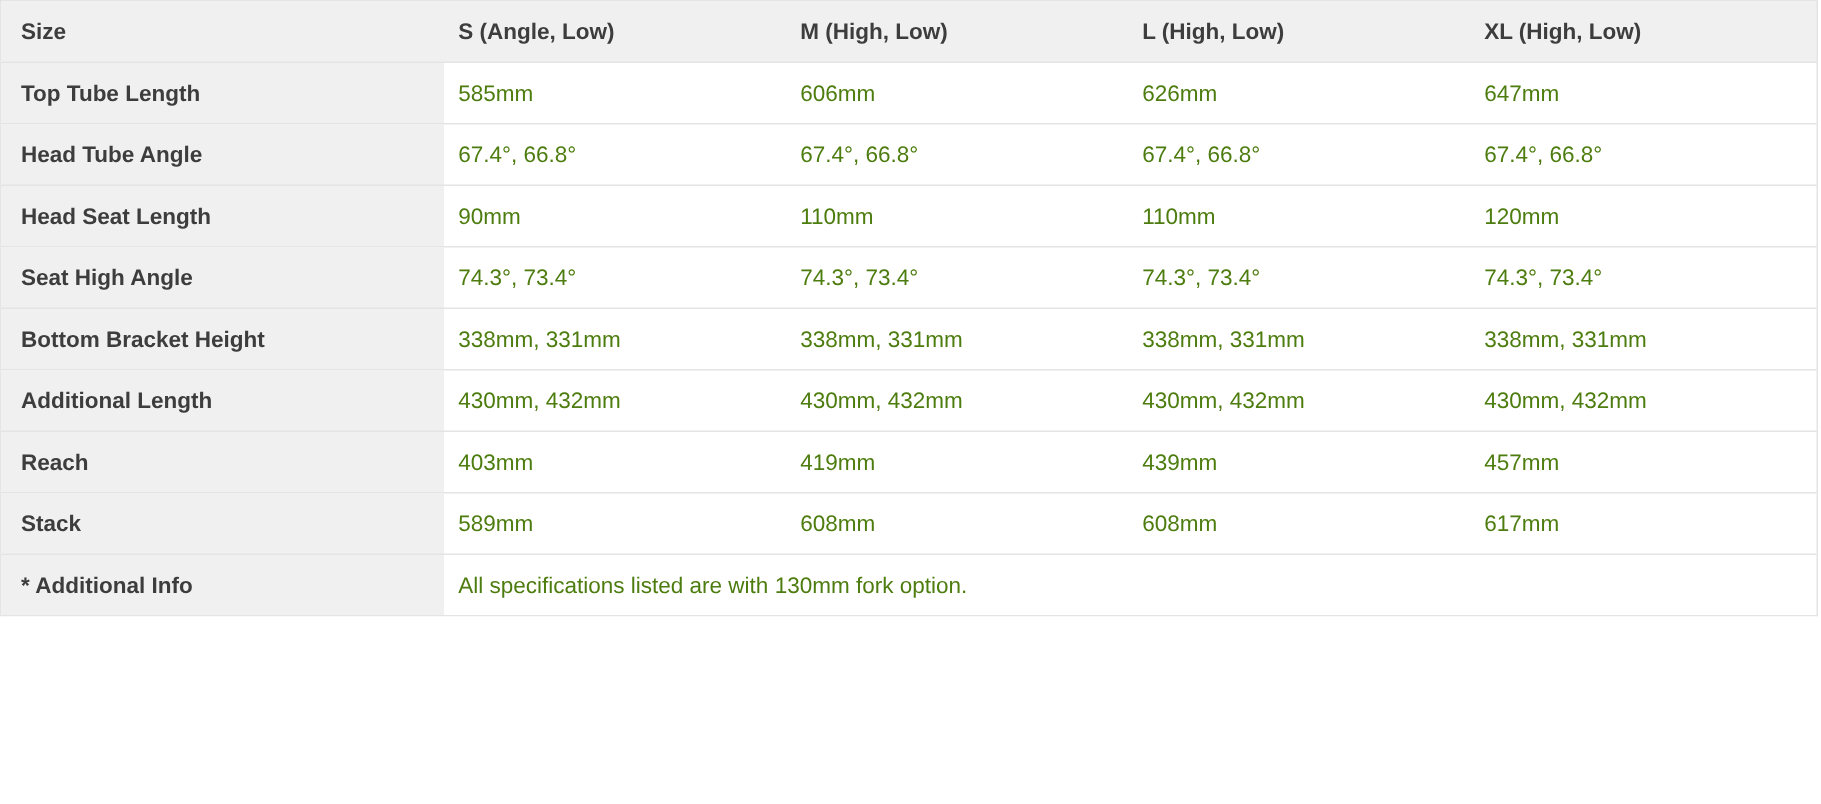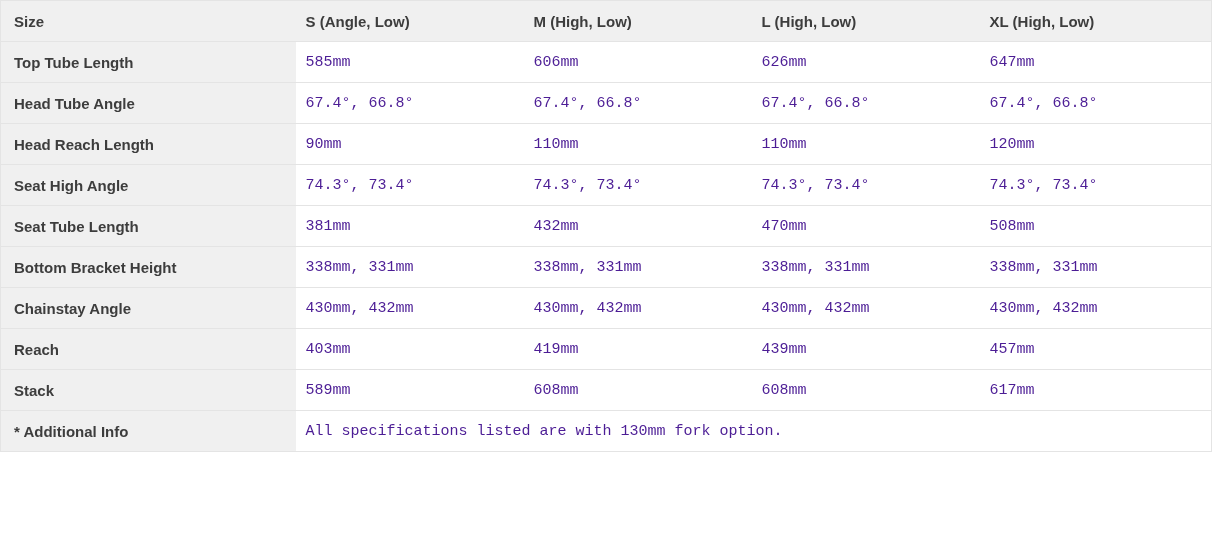--- a/index.html
+++ b/index.html
@@ -43,23 +43,22 @@
     font-weight: bold;
     padding-left: 13px;
     margin-left: 34px;
   }
   table.spec-table thead th.size-col {
     padding-left: 13px;
   }
   
   table.spec-table tbody td {
     background: #ffffff;
-    color: #4c1d95;
+    color: #4d7c0f;
     font-weight: normal;
-    font-family: Liberation Mono, monospace;
   }
   table.spec-table tbody tr:last-child th,
   table.spec-table tbody tr:last-child td {
     border-bottom: none;
   }
 </style>
 </head>
 <body>
 
 <div class="table-wrap">
@@ -89,49 +88,42 @@
         <td>647mm</td>
       </tr>
       <tr>
         <th class="row-label">Head Tube Angle</th>
         <td>67.4°, 66.8°</td>
         <td>67.4°, 66.8°</td>
         <td>67.4°, 66.8°</td>
         <td>67.4°, 66.8°</td>
       </tr>
       <tr>
-        <th class="row-label">Head Reach Length</th>
+        <th class="row-label">Head Seat Length</th>
         <td>90mm</td>
         <td>110mm</td>
         <td>110mm</td>
         <td>120mm</td>
       </tr>
       <tr>
         <th class="row-label">Seat High Angle</th>
         <td>74.3°, 73.4°</td>
         <td>74.3°, 73.4°</td>
         <td>74.3°, 73.4°</td>
         <td>74.3°, 73.4°</td>
       </tr>
       <tr>
-        <th class="row-label">Seat Tube Length</th>
-        <td>381mm</td>
-        <td>432mm</td>
-        <td>470mm</td>
-        <td>508mm</td>
-      </tr>
-      <tr>
         <th class="row-label">Bottom Bracket Height</th>
         <td>338mm, 331mm</td>
         <td>338mm, 331mm</td>
         <td>338mm, 331mm</td>
         <td>338mm, 331mm</td>
       </tr>
       <tr>
-        <th class="row-label">Chainstay Angle</th>
+        <th class="row-label">Additional Length</th>
         <td>430mm, 432mm</td>
         <td>430mm, 432mm</td>
         <td>430mm, 432mm</td>
         <td>430mm, 432mm</td>
       </tr>
       <tr>
         <th class="row-label">Reach</th>
         <td>403mm</td>
         <td>419mm</td>
         <td>439mm</td>

